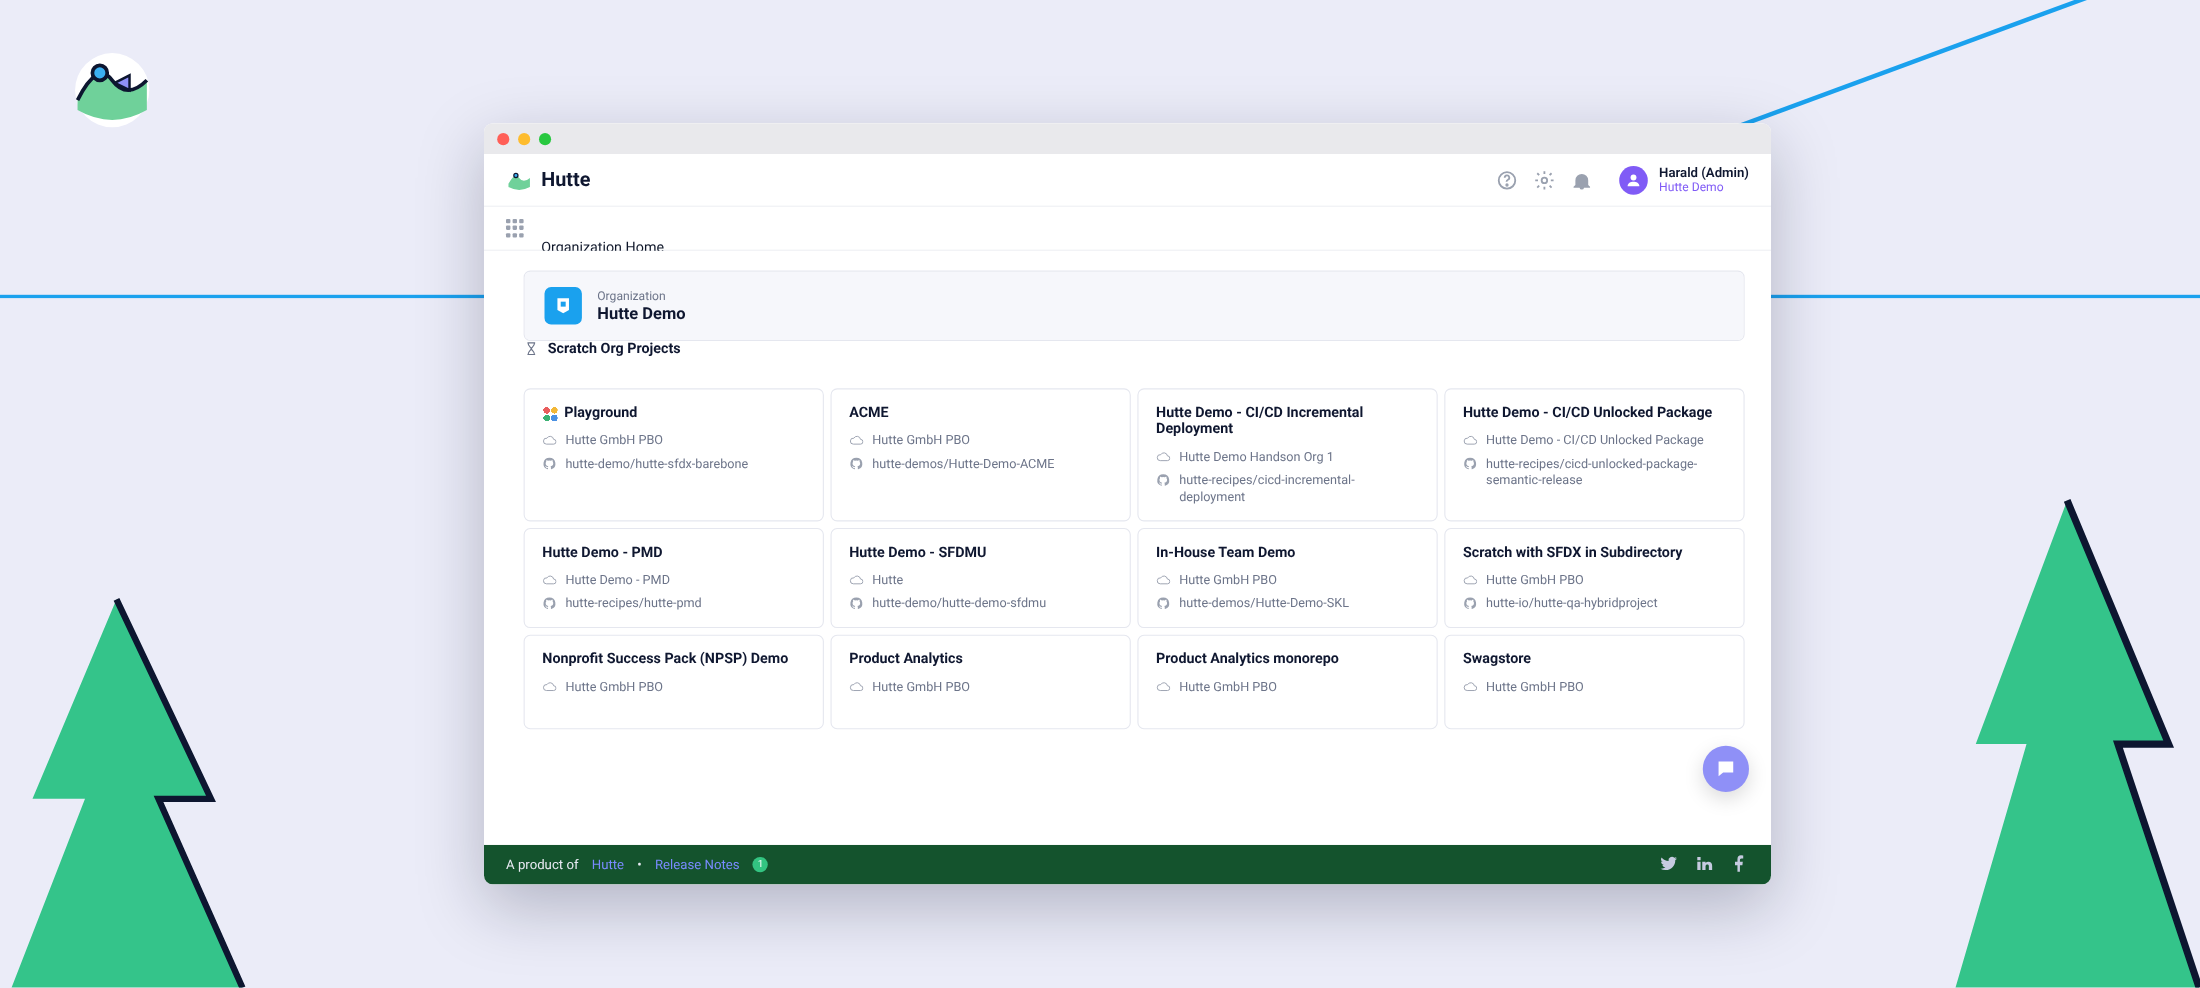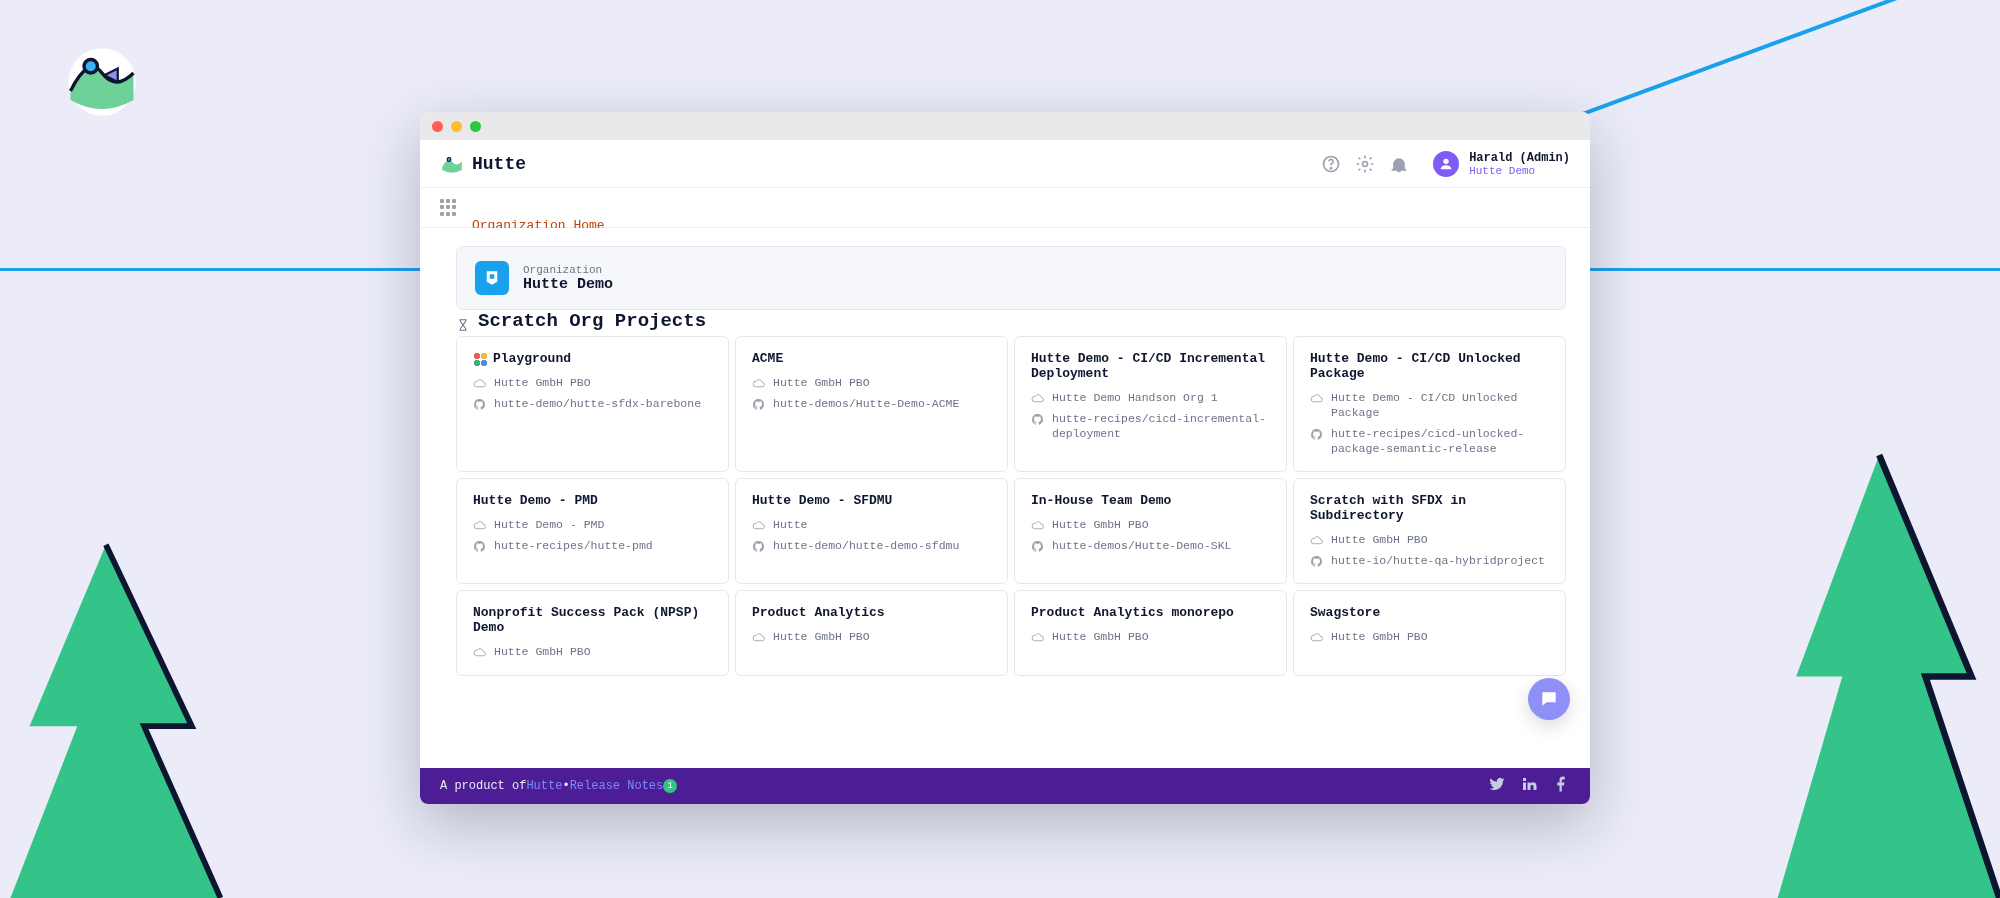--- a/index.html
+++ b/index.html
@@ -12,23 +12,23 @@
   .bg-zipline { position: absolute; left: 1200px; top: -40px; width: 800px; height: 330px; }
   .tree { position: absolute; }
   .tree-left  { left: 0;  bottom: 0; width: 250px; height: 420px; }
   .tree-right { right: 0; bottom: 0; width: 260px; height: 480px; }
 
   
   .climber { position: absolute; right: 370px; top: 250px; width: 240px; height: 320px; }
 
   
   .window {
-    position: absolute; left: 420px; top: 112px; width: 1170px; height: 692px;
+    position: absolute; left: 440px; top: 112px; width: 1170px; height: 692px;
     background: #fff; border-radius: 8px; box-shadow: 0 20px 60px rgba(13,17,43,.25);
-    display: flex; flex-direction: column; overflow: hidden; font-family: Liberation Mono, monospace;
+    display: flex; flex-direction: column; overflow: hidden;
   }
   .titlebar { height: 28px; background: #e9e9ec; display: flex; align-items: center; gap: 8px; padding: 0 12px; }
   .dot { width: 11px; height: 11px; border-radius: 50%; }
   .dot.red { background:#ff5f57; } .dot.yellow { background:#febc2e; } .dot.green { background:#28c840; }
 
   
   .appbar { height: 48px; display: flex; align-items: center; padding: 0 20px; border-bottom: 1px solid #eceef2; background:#fff; }
   .appbar .brand { display:flex; align-items:center; gap:8px; font-weight:700; font-size:18px; color:#0f1730; }
   .brand-logo { width: 24px; height: 24px; }
   .appbar .spacer { flex: 1; }
@@ -36,21 +36,21 @@
   .appbar .icn + .icn { margin-left: 14px; }
   .avatar { width: 26px; height: 26px; border-radius:50%; background:#805bf6; color:#fff; display:flex; align-items:center; justify-content:center; margin-left: 16px; }
   .userblock { display:flex; align-items:center; gap:10px; margin-left: 8px; }
   .userblock .name { font-size:12px; color:#0f1730; font-weight:600; }
   .userblock .org  { font-size:11px; color:#805bf6; }
 
   
   .crumbs { height: 40px; display:flex; align-items:center; gap:14px; padding:0 20px; border-bottom:1px solid #eceef2; background:#fff; }
   .apps-icon { width:18px; height:18px; color:#9aa1af; display:flex; flex-wrap:wrap; gap:2px; }
   .apps-icon span { width:4px; height:4px; background:#9aa1af; border-radius:1px; }
-  .crumbs .label { font-size:13px; color:#c2410c;margin-top:36px; }
+  .crumbs .label { font-size:13px; color:#0f172a;margin-top:36px; }
 
   
   .content { flex:1; overflow:hidden; background:#fff; position:relative; }
   .inner { padding: 18px 24px 0 36px; }
 
   
   .orgcard { border:1px solid #e5e7ef; border-radius:6px; overflow:hidden; }
   .orgcard-top { background:#f6f7fb; display:flex; align-items:center; gap:14px; padding:14px 18px; }
   .orgicon { width:34px; height:34px; border-radius:6px; background:#1aa1ee; display:flex; align-items:center; justify-content:center; }
   .orgicon svg { width:18px; height:18px; fill:#fff; }
@@ -61,41 +61,41 @@
   .chip { display:inline-block; font-size:11px; color:#1aa1ee; background:#e6f5fe; border:1px solid #b9e3fb; border-radius:12px; padding:3px 12px; }
   .users { display:flex; align-items:center; gap:8px; font-size:12px; color:#0f1730; }
   .users svg { width:16px; height:16px; stroke:#9aa1af; fill:none; }
 
   
   .projhead { display:flex; align-items:center; justify-content:space-between; margin: 26px 0 18px; }
   .projhead h2 { font-size:15px; font-weight:700; color:#0f1730; }
   .search { border:1px solid #e1e4ec; border-radius:4px; height:30px; width:160px; display:flex; align-items:center; padding:0 8px; color:#9aa1af; font-size:12px; gap:6px; }
   .search svg { width:13px; height:13px; stroke:#9aa1af; fill:none; }
 
-  .subhead { display:flex; align-items:flex-end; gap:8px; font-size:19px; font-weight:700; color:#0f1730; margin-bottom:4px; }
+  .subhead { display:flex; align-items:flex-start; gap:8px; font-size:13px; font-weight:700; color:#0f1730; margin-bottom:28px; }
   .subhead svg { width:14px; height:14px; stroke:#6c7489; fill:none; }
 
   
   .grid { display:grid; grid-template-columns: repeat(4, 1fr); gap:6px; }
   .card { border:1px solid #e5e7ef; border-radius:6px; padding:14px 16px; min-height: 86px; cursor:pointer; }
   .card.tall { min-height: 118px; }
   .card h3 { font-size:13px; font-weight:700; color:#0f1730; margin-bottom:10px; display:flex; align-items:center; gap:6px; }
   .meta { display:flex; align-items:flex-start; gap:8px; font-size:11.5px; color:#6c7489; margin-top:6px; line-height:1.3; }
   .meta svg { width:13px; height:13px; flex-shrink:0; stroke:#9aa1af; fill:none; stroke-width:1.6; margin-top:1px; }
   .meta.gh svg { fill:#9aa1af; stroke:none; }
 
   .toy { width:14px; height:14px; display:inline-block; background:
     radial-gradient(circle at 4px 4px, #e95d5d 0 3px, transparent 3px),
     radial-gradient(circle at 11px 4px, #f2b736 0 3px, transparent 3px),
     radial-gradient(circle at 4px 11px, #3bb173 0 3px, transparent 3px),
     radial-gradient(circle at 11px 11px, #4a90e2 0 3px, transparent 3px);
   }
 
   
-  .footer { height:36px; background:#4c1d95; color:#e9ebf4; display:flex; align-items:center; padding:0 20px; font-size:12px; }
+  .footer { height:36px; background:#14532d; color:#e9ebf4; display:flex; align-items:center; padding:0 20px; font-size:12px; gap:12px; }
   .footer a { color:#7a8bff; text-decoration:none; }
   .footer .dotbadge { width:14px; height:14px; border-radius:50%; background:#33c481; color:#fff; font-size:9px; display:flex; align-items:center; justify-content:center; }
   .footer .flex { flex:1; }
   .footer .soc svg { width:18px; height:18px; fill:#c6cbe0; }
   .footer .soc { display:flex; gap:14px; }
 
   
   .chatfab { position:absolute; right:20px; bottom:48px; width:42px; height:42px; border-radius:50%; background:#8f90f7; display:flex; align-items:center; justify-content:center; box-shadow:0 6px 18px rgba(0,0,0,.15); cursor:pointer; }
   .chatfab svg { width:20px; height:20px; fill:#fff; }
 </style>

